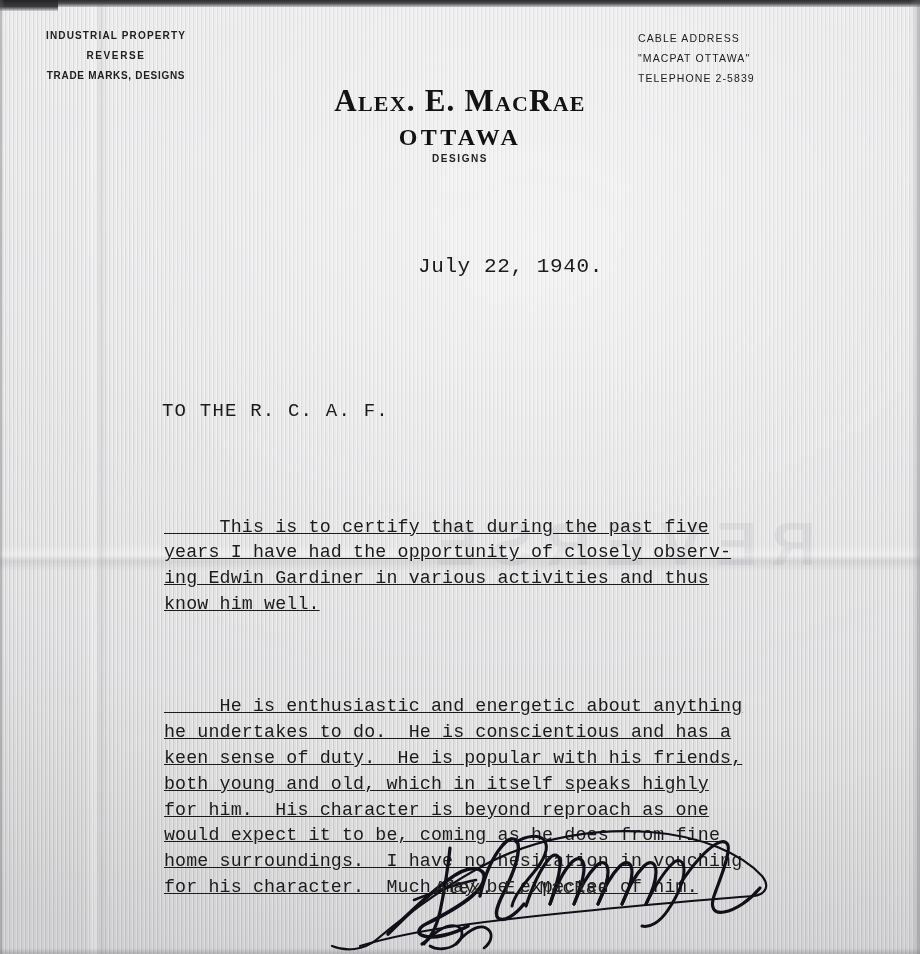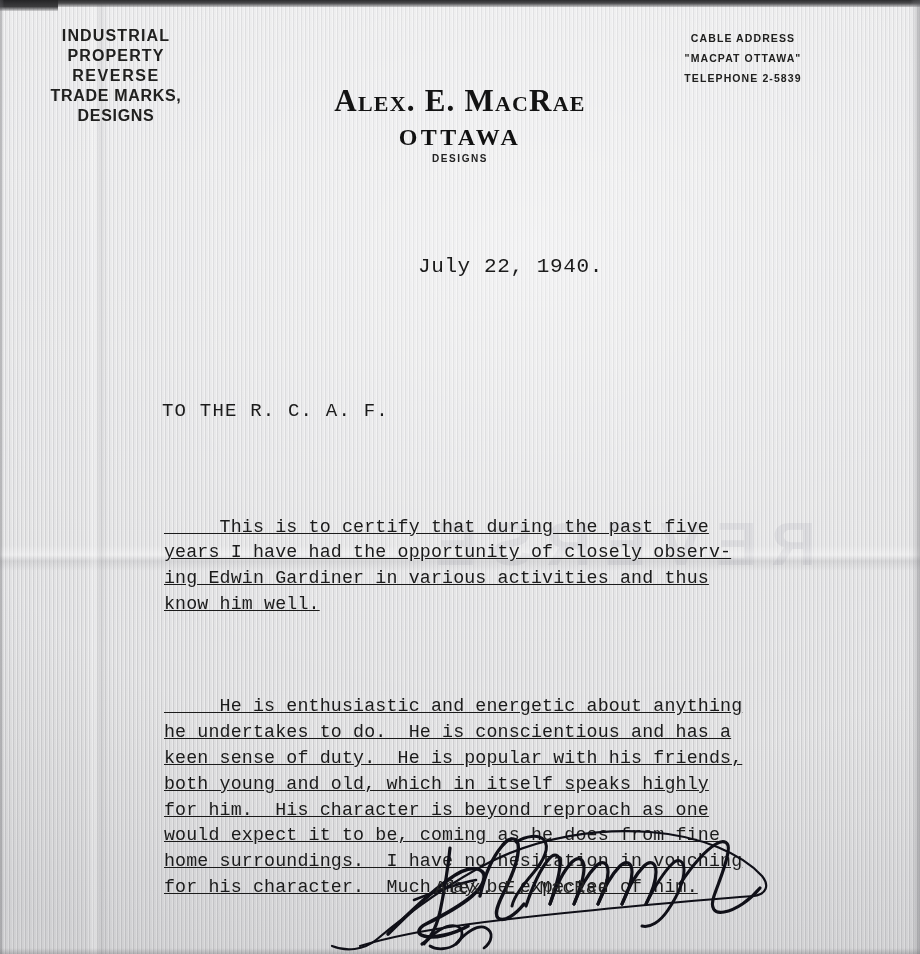--- a/index.html
+++ b/index.html
@@ -99,36 +99,36 @@
     overflow: hidden;
     user-select: none;
   }
 
   
   .letterhead-left {
     position: absolute;
     left: 18px; top: 26px;
     width: 196px;
     text-align: center;
-    font-size: 16px;
+    font-size: 10px;
     font-weight: 700;
     letter-spacing: 1.15px;
     color: #20201f;
     line-height: 20px;
   }
   .letterhead-left .lh-row-pat { letter-spacing: 1.6px; }
   .letterhead-left .lh-row-tm  { letter-spacing: 0.7px; }
 
   .letterhead-right {
     position: absolute;
     right: 72px; top: 28px;
     width: 210px;
-    text-align: center;
+    text-align: left;
     font-size: 10.5px;
-    font-weight: 700;
+    font-weight: 400;
     letter-spacing: 1.1px;
     color: #20201f;
     line-height: 20px;
   }
 
   .firm-block {
     position: absolute;
     left: 0; top: 84px;
     width: 920px;
     text-align: center;

